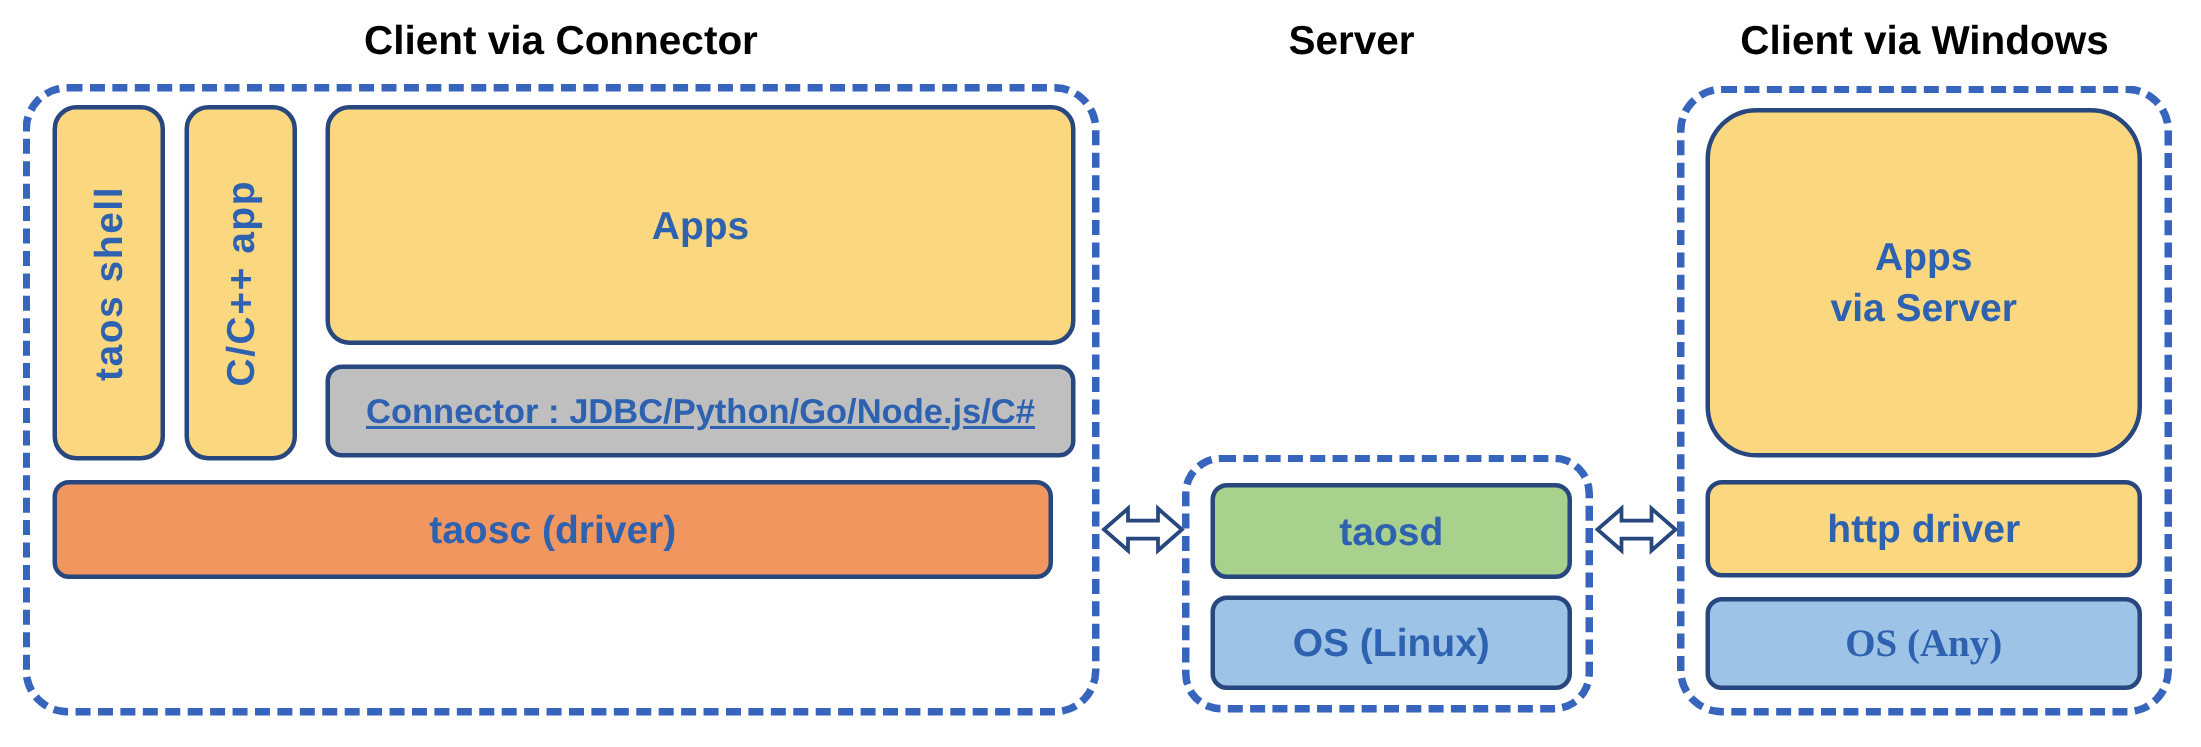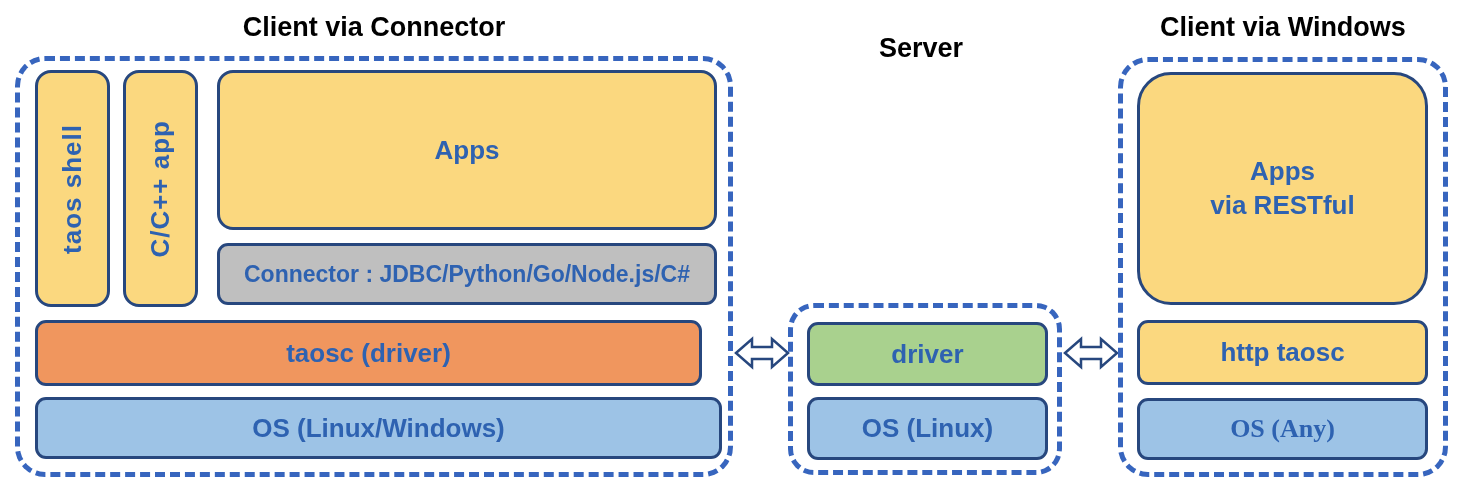--- a/index.html
+++ b/index.html
@@ -72,77 +72,74 @@
     width: 56px;
     height: 40px;
   }
 </style>
 </head>
 <body>
 
 <div class="canvas">
 
   <div class="section-title" style="left:15px; width:718px;">Client via Connector</div>
-  <div class="section-title" style="left:784px; width:274px;margin-top:21px;">Server</div>
+  <div class="section-title" style="left:764px; width:274px;">Server</div>
   <div class="section-title" style="left:1118px; width:330px;">Client via Windows</div>
 
   <div class="dashed-container" style="left:15px; top:56px; width:718px; height:421px;"></div>
 
   <div class="box yellow r16" style="left:35px; top:70px; width:75px; height:237px;">
     <span class="vert-label">taos shell</span>
   </div>
 
   <div class="box yellow r16" style="left:123px; top:70px; width:75px; height:237px;">
     <span class="vert-label">C/C++ app</span>
   </div>
 
   <div class="box yellow r16" style="left:217px; top:70px; width:500px; height:160px;">
     <span>Apps</span>
   </div>
 
-  <div class="box gray small-text" style="left:217px; top:243px; width:500px; height:62px;">
+  <div class="box gray small-text" style="left:217px; top:243px; width:500px; height:62px;text-decoration:underline;">
     <span>Connector : JDBC/Python/Go/Node.js/C#</span>
   </div>
 
   <div class="box orange" style="left:35px; top:320px; width:667px; height:66px;">
     <span>taosc (driver)</span>
   </div>
 
-  <div class="box blue" style="left:35px; top:397px; width:687px; height:62px;">
-    <span>OS (Linux/Windows)</span>
-  </div>
 
   <svg class="arrow" style="left:734px; top:333px;" viewBox="0 0 56 40">
     <polygon points="2,20 18,6 18,14 38,14 38,6 54,20 38,34 38,26 18,26 18,34" fill="#ffffff" stroke="#27477E" stroke-width="2.5" stroke-linejoin="miter"></polygon>
   </svg>
 
   <div class="dashed-container" style="left:788px; top:303px; width:274px; height:172px; border-radius:26px;"></div>
 
   <div class="box green" style="left:807px; top:322px; width:241px; height:64px;">
-    <span>driver</span>
+    <span>taosd</span>
   </div>
 
   <div class="box blue" style="left:807px; top:397px; width:241px; height:63px;justify-content:center;">
     <span>OS (Linux)</span>
   </div>
 
   <svg class="arrow" style="left:1063px; top:333px;" viewBox="0 0 56 40">
     <polygon points="2,20 18,6 18,14 38,14 38,6 54,20 38,34 38,26 18,26 18,34" fill="#ffffff" stroke="#27477E" stroke-width="2.5" stroke-linejoin="miter"></polygon>
   </svg>
 
   <div class="dashed-container" style="left:1118px; top:57px; width:330px; height:420px;"></div>
 
   <div class="box yellow r34" style="left:1137px; top:72px; width:291px; height:233px;">
     <div class="label-stack">
       <span>Apps</span>
-      <span>via RESTful</span>
+      <span>via Server</span>
     </div>
   </div>
 
   <div class="box yellow" style="left:1137px; top:320px; width:291px; height:65px;">
-    <span>http taosc</span>
+    <span>http driver</span>
   </div>
 
   <div class="box blue" style="left:1137px; top:398px; width:291px; height:62px;font-family:Liberation Serif, serif;">
     <span>OS (Any)</span>
   </div>
 
 </div>
 
 </body></html>

